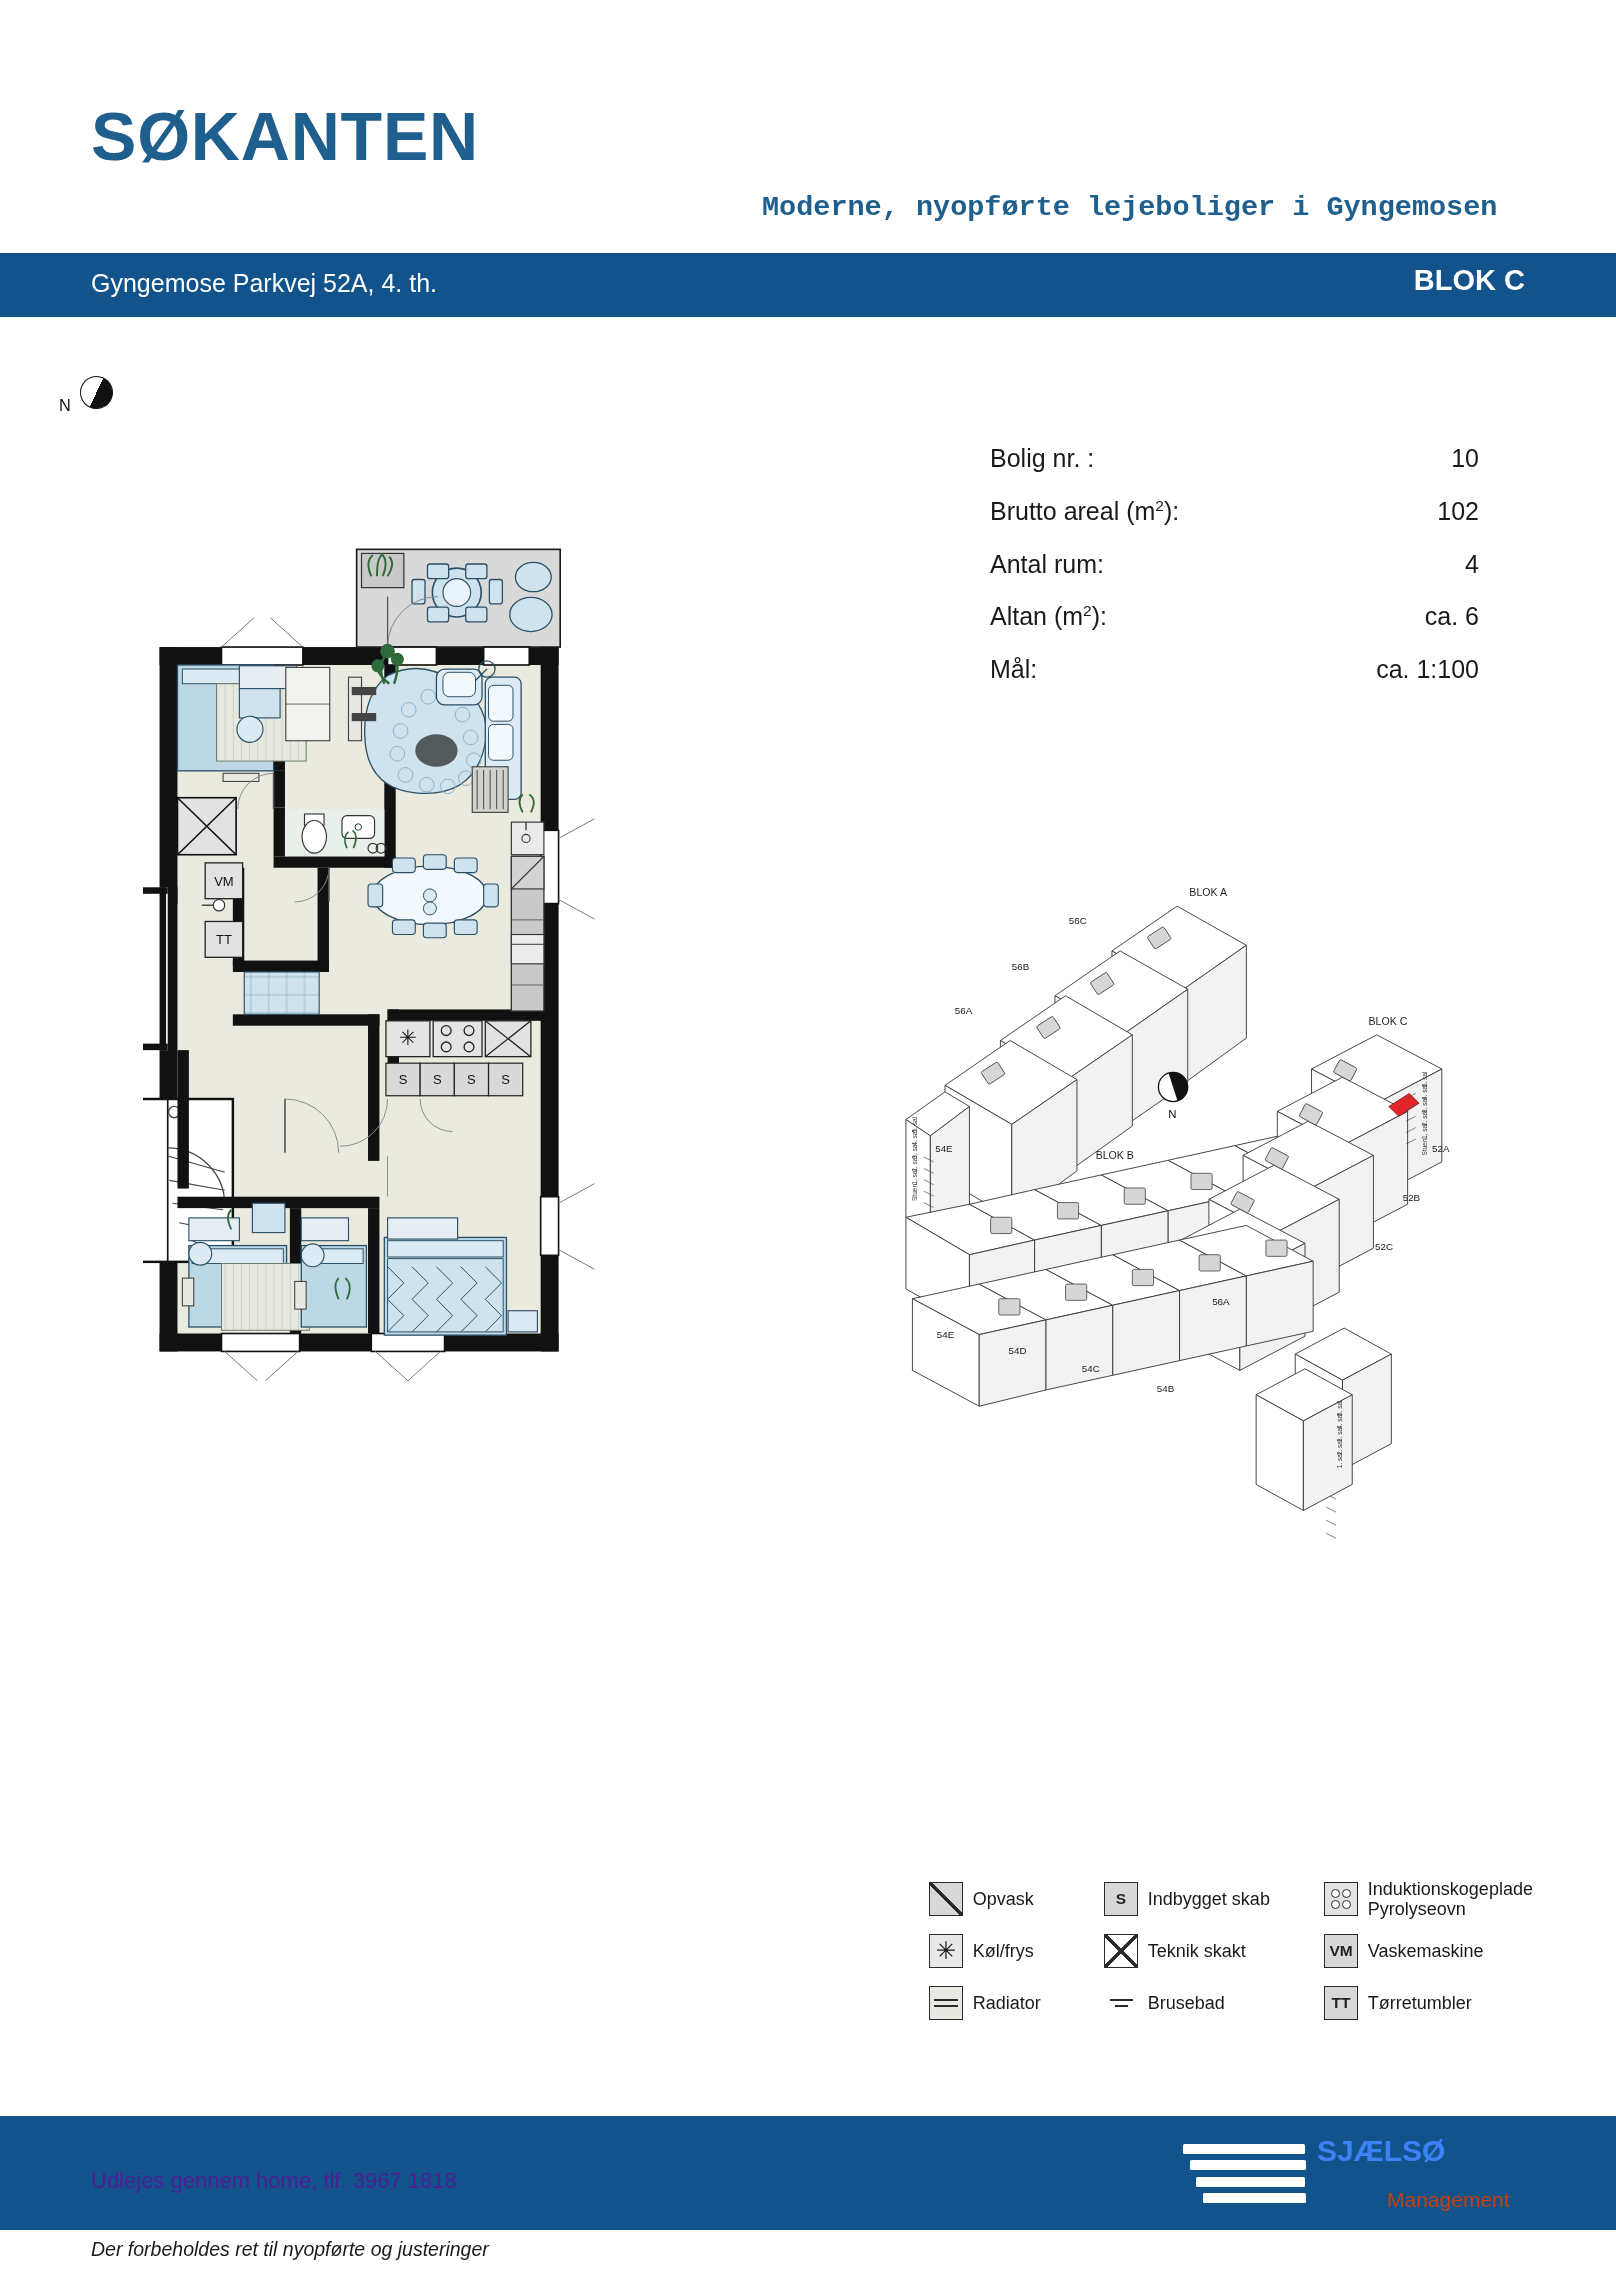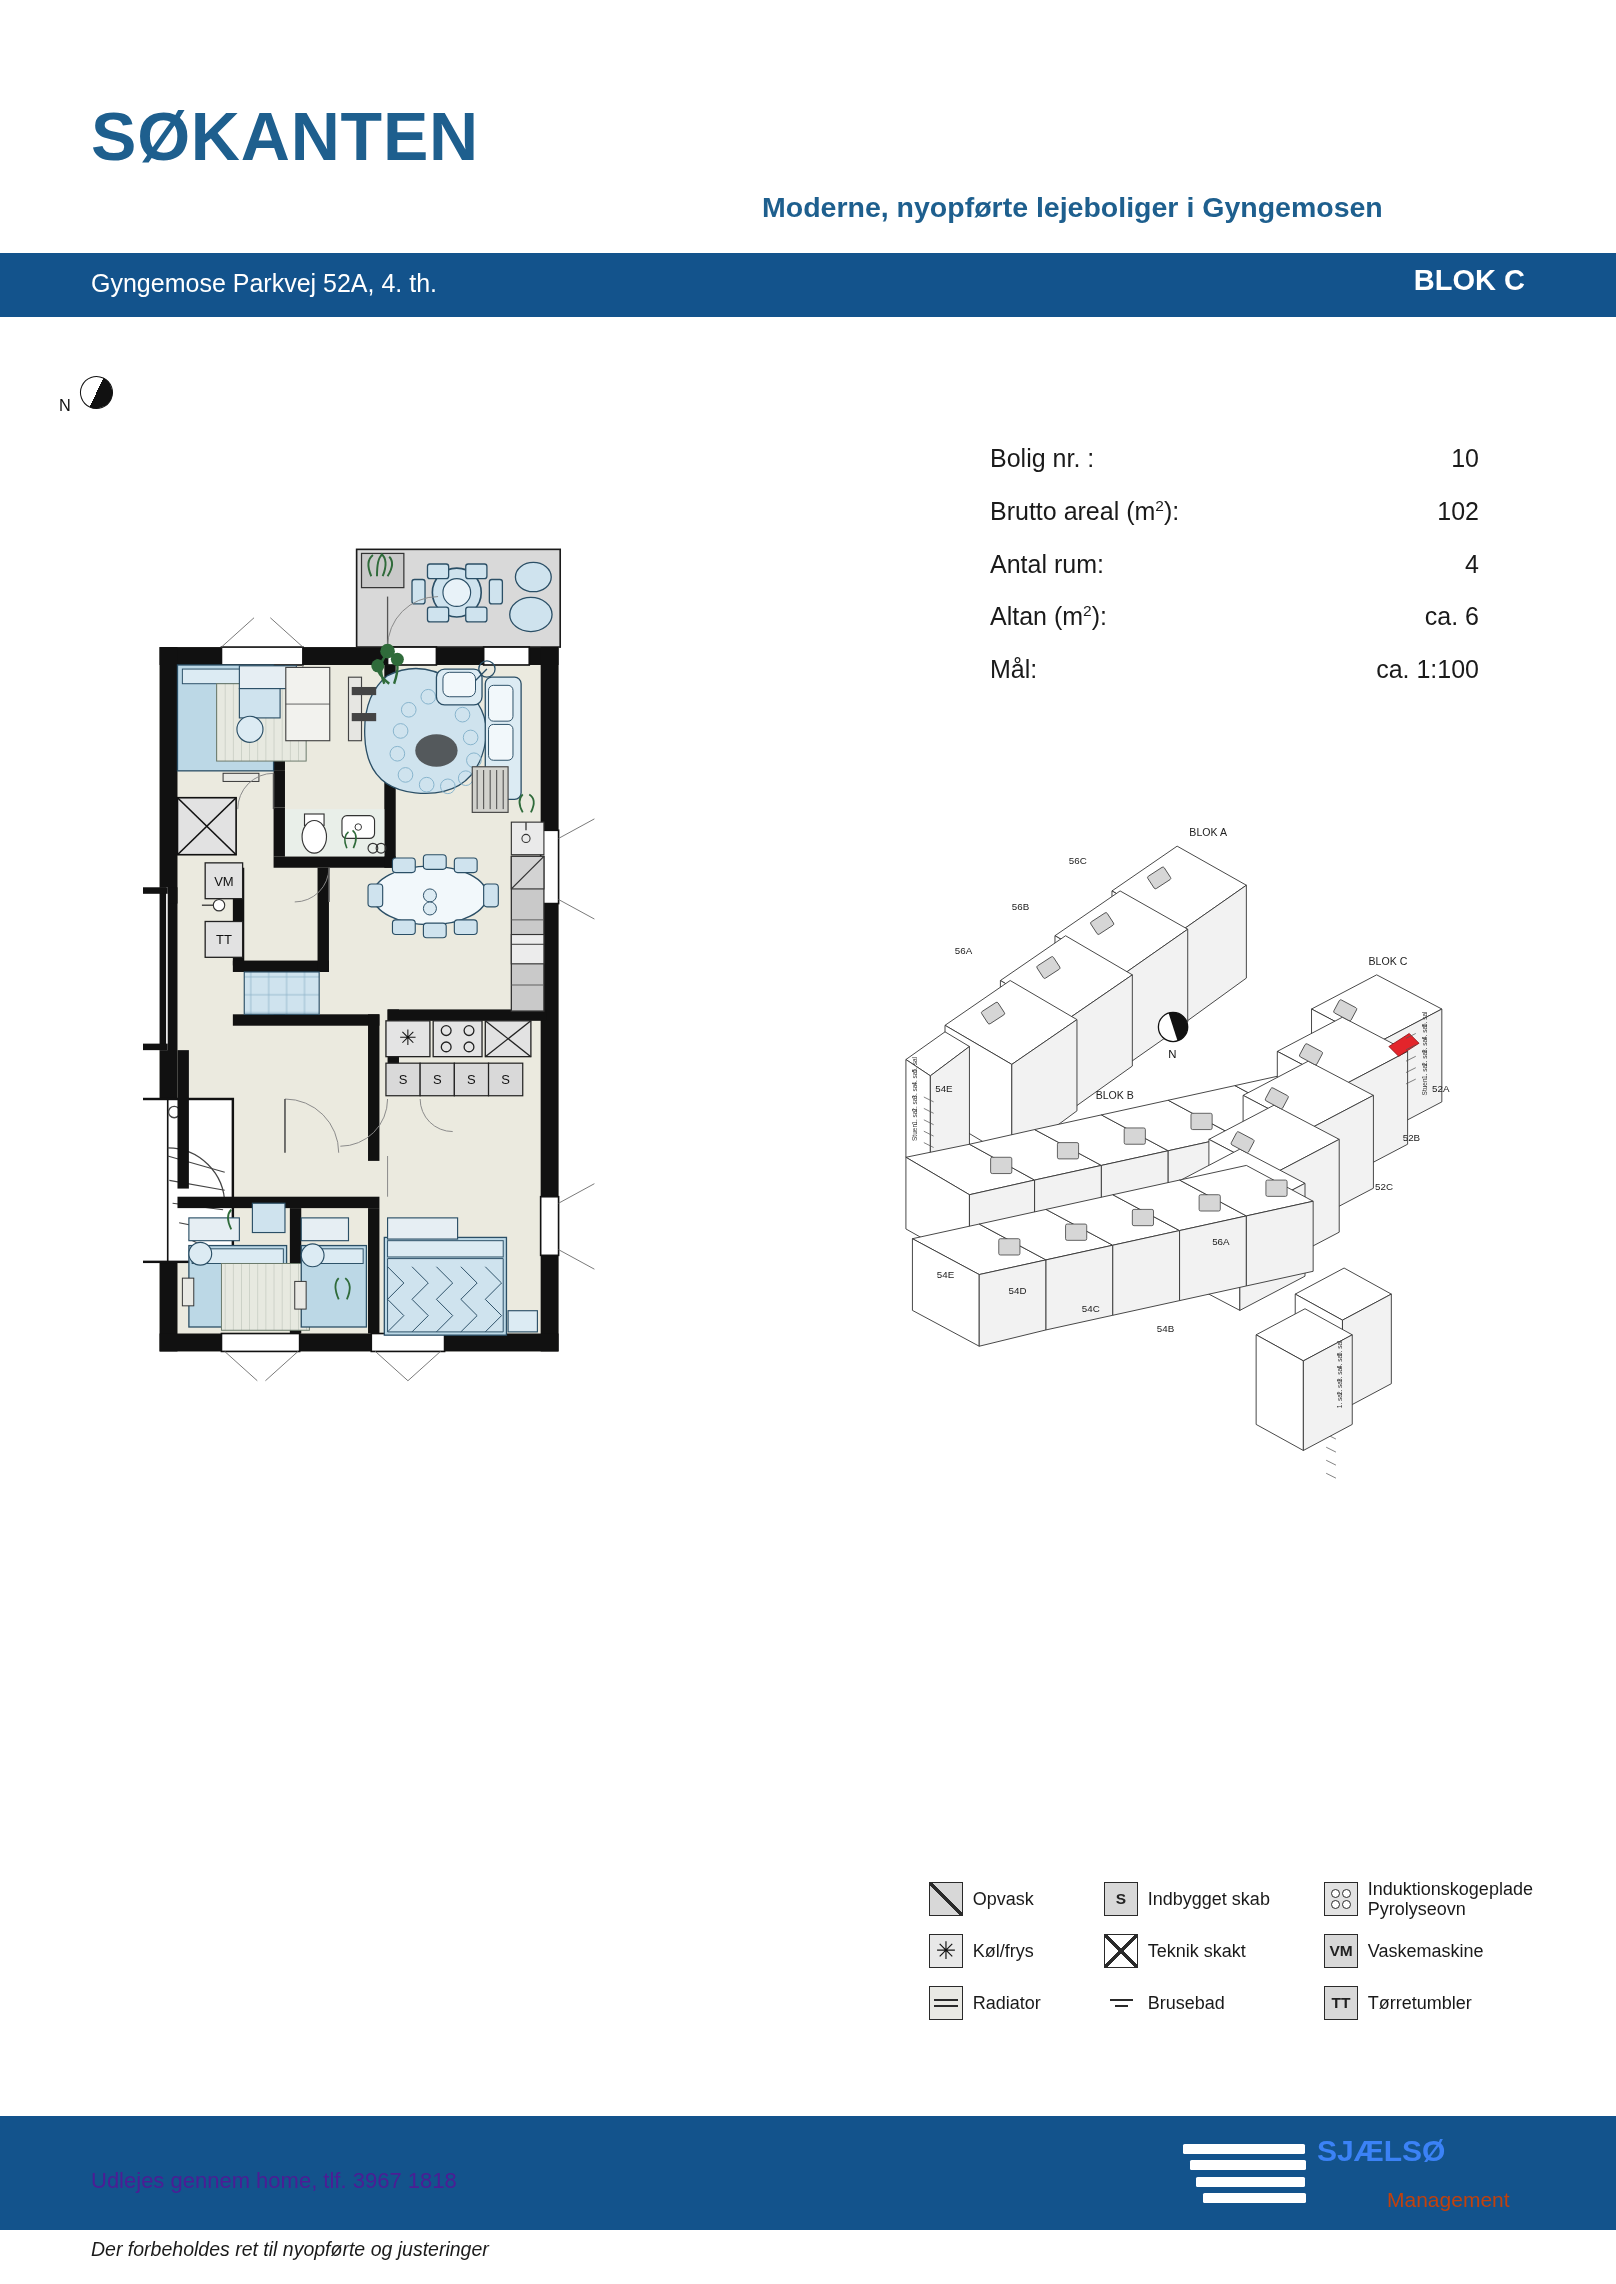--- a/index.html
+++ b/index.html
@@ -33,20 +33,21 @@
     line-height: 1;
   }
   .brand-tagline {
     position: absolute;
     left: 762px;
     top: 191px;
     font-size: 28.5px;
     font-weight: 700;
     color: #1e5f8e;
     white-space: nowrap;
+    font-family: Liberation Mono, monospace;
   }
   .header-bar {
     position: absolute;
     left: 0; top: 253px;
     width: 1616px;
     height: 64px;
     background: #13538c;
   }
   .header-bar .addr {
     position: absolute;
@@ -109,21 +110,21 @@
     top: 529px;
     width: 652px;
     height: 1140px;
   }
   .plan svg { display:block; }
 
   
   .sitemap {
     position: absolute;
     left: 888px;
-    top: 740px;
+    top: 800px;
     width: 676px;
     height: 872px;
   }
   .sitemap svg { display:block; }
 
   
   .legend {
     position: absolute;
     left: 929px;
     top: 1873px;

